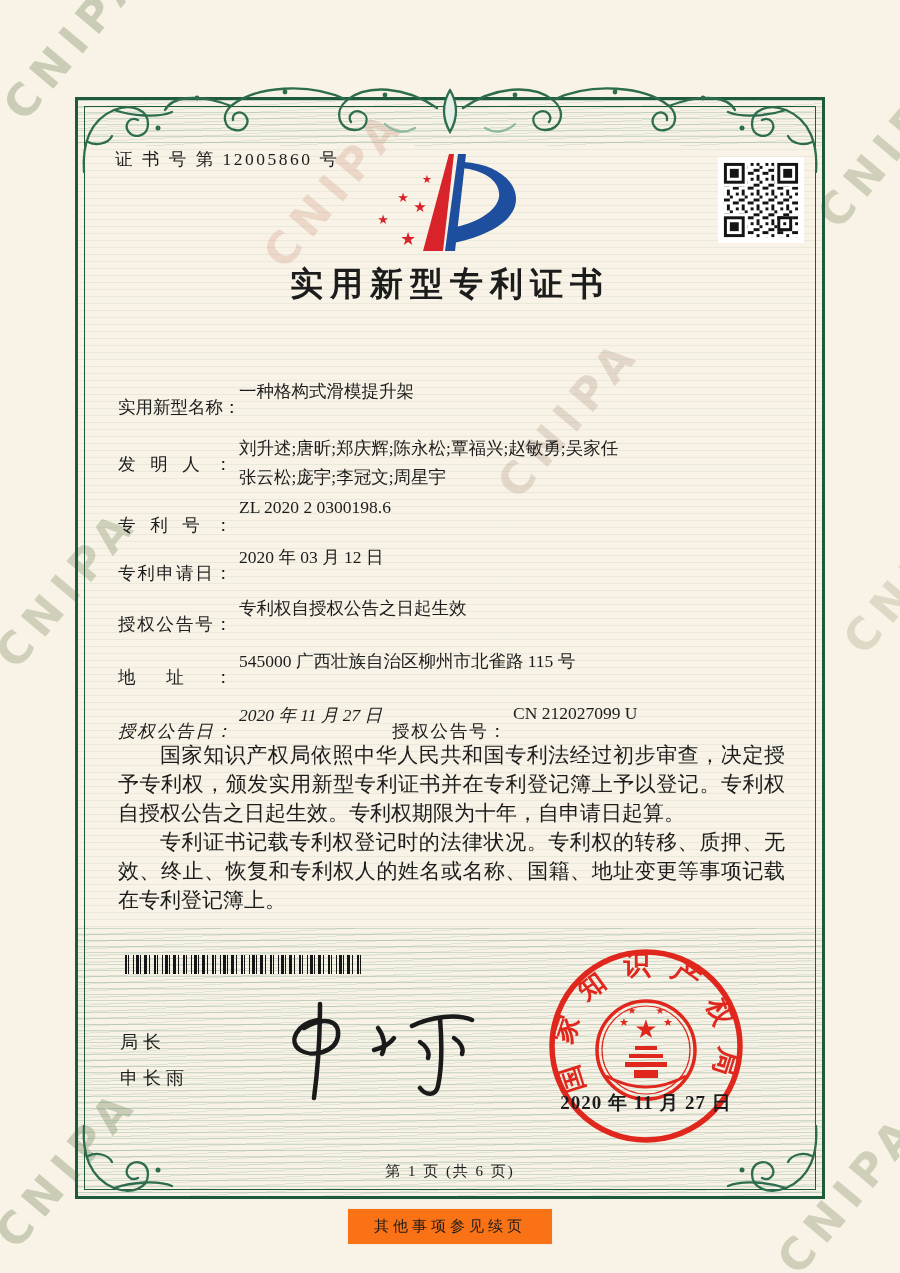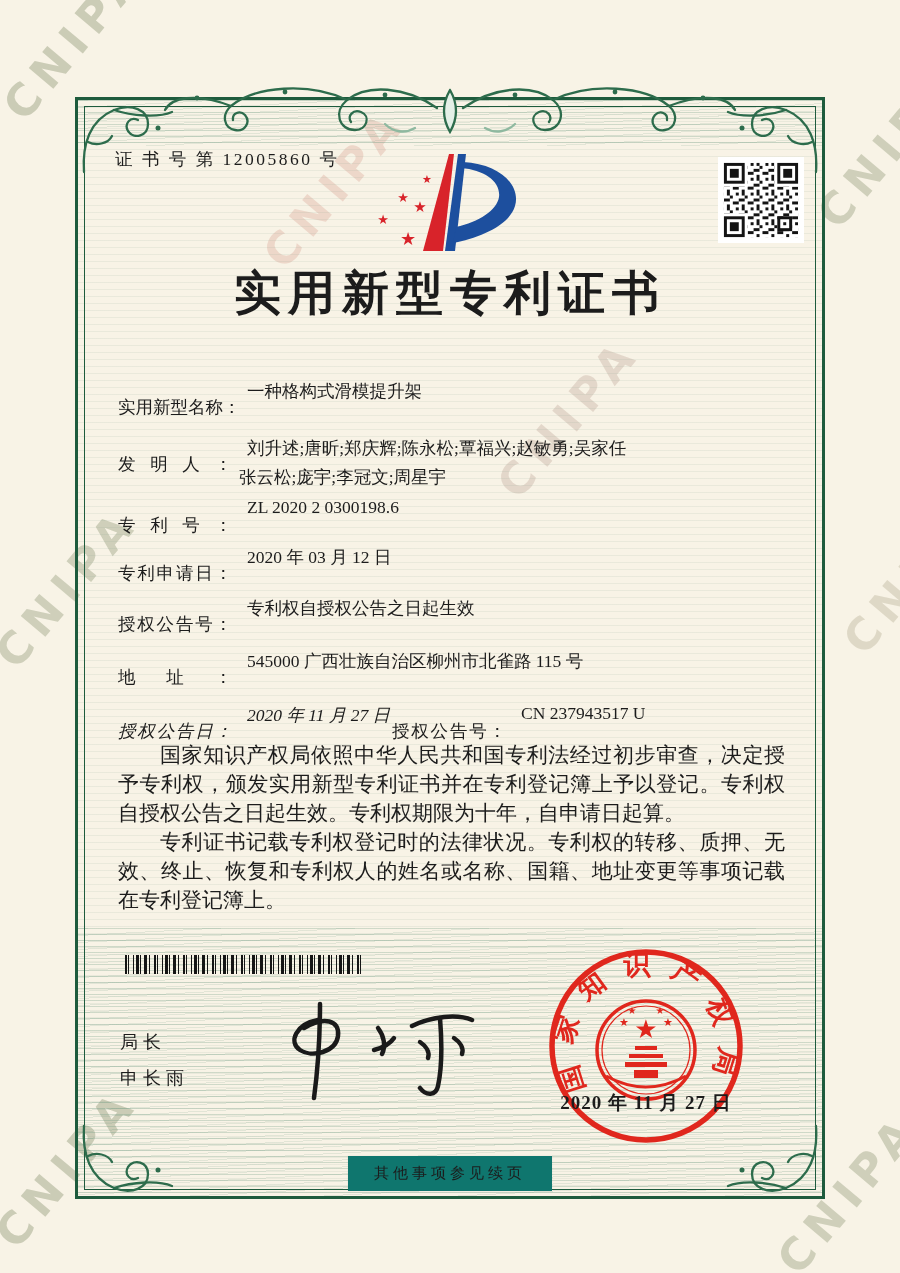--- a/index.html
+++ b/index.html
@@ -23,36 +23,36 @@
   .frame-outer{left:75px;top:97px;width:750px;height:1102px;border:3px solid var(--frame-green);}
   .frame-inner{left:84px;top:106px;width:732px;height:1084px;border:1px solid var(--frame-green);}
   
   .band{background:
       repeating-linear-gradient(180deg, rgba(110,155,130,0.30) 0 1px, rgba(0,0,0,0) 1px 6px),
       repeating-linear-gradient(177deg, rgba(110,155,130,0.16) 0 1px, rgba(0,0,0,0) 1px 7px);}
   .band-faint{background:
       repeating-linear-gradient(180deg, rgba(130,160,140,0.12) 0 1px, rgba(0,0,0,0) 1px 7px);}
   
   .certno{left:115px;top:147px;font-size:17.5px;letter-spacing:2.5px;white-space:nowrap;}
-  .title{left:0;top:262px;width:900px;text-align:center;font-size:47px;font-weight:bold;letter-spacing:7px;}
+  .title{left:0;top:262px;width:900px;text-align:center;font-size:33px;font-weight:bold;letter-spacing:7px;}
   .row{left:118px;font-size:17.5px;white-space:nowrap;}
   .lbl{display:inline-block;width:114px;text-align:justify;text-align-last:justify;vertical-align:top;margin-top:16px;}
-  .val{margin-left:15px;}
+  .val{margin-left:7px;}
   .body-text{left:118px;top:741px;width:667px;font-size:21px;line-height:29px;text-align:justify;}
   .body-text p{text-indent:2em;margin:0;}
   .barcode{left:125px;top:955px;width:240px;height:19px;background:repeating-linear-gradient(90deg,
       #151515 0 2px, rgba(0,0,0,0) 2px 3px, #151515 3px 4px, rgba(0,0,0,0) 4px 8px,
       #151515 8px 9px, rgba(0,0,0,0) 9px 11px, #151515 11px 14px, rgba(0,0,0,0) 14px 15px,
       #151515 15px 16px, rgba(0,0,0,0) 16px 19px, #151515 19px 22px, rgba(0,0,0,0) 22px 24px,
       #151515 24px 25px, rgba(0,0,0,0) 25px 29px);}
   .director-title{left:120px;top:1030px;font-size:18px;letter-spacing:5px;}
   .director-name{left:120px;top:1066px;font-size:18px;letter-spacing:5px;}
   .seal-date{left:548px;top:1090px;width:196px;text-align:center;font-size:19px;letter-spacing:1px;font-weight:bold;}
   .page-info{left:0;top:1162px;width:900px;text-align:center;font-size:15px;letter-spacing:2px;}
-  .note{left:50%;top:1156px;transform:translateX(-50%);background:#0f766e;padding:8px 26px;
+  .note{left:50%;top:1209px;transform:translateX(-50%);background:#f97316;padding:8px 26px;
         font-size:15px;letter-spacing:4px;box-shadow:0 0 2px rgba(0,0,0,0.08);}
   svg text.star{font-family:"DejaVu Sans",sans-serif;}
   .orn{stroke:var(--ornament-green);fill:none;stroke-width:2.3;stroke-linecap:round;}
   .orn-light{stroke:#8fb9a0;}
 </style>
 </head>
 <body>
 
 <div class="page">
 
@@ -186,21 +186,21 @@
   <div class="abs row cn" style="top:596px;">
     <span class="lbl">授权公告号：</span><span class="val">专利权自授权公告之日起生效</span>
   </div>
   <div class="abs row cn" style="top:649px;">
     <span class="lbl">地址：</span><span class="val">545000 广西壮族自治区柳州市北雀路 115 号</span>
   </div>
   <div class="abs row cn" style="top:703px;font-style:italic;">
     <span class="lbl">授权公告日：</span><span class="val">2020 年 11 月 27 日</span>
   </div>
   <div class="abs row cn" style="top:703px;left:392px;">
-    <span class="lbl">授权公告号：</span><span class="val">CN 237943517 U</span>
+    <span class="lbl">授权公告号：</span><span class="val">CN 212027099 U</span>
   </div>
 
   <div class="abs body-text cn">
     <p>国家知识产权局依照中华人民共和国专利法经过初步审查，决定授予专利权，颁发实用新型专利证书并在专利登记簿上予以登记。专利权自授权公告之日起生效。专利权期限为十年，自申请日起算。</p>
     <p>专利证书记载专利权登记时的法律状况。专利权的转移、质押、无效、终止、恢复和专利权人的姓名或名称、国籍、地址变更等事项记载在专利登记簿上。</p>
   </div>
 
   <div class="abs barcode"></div>
 
   <div class="abs director-title cn">局长</div>

